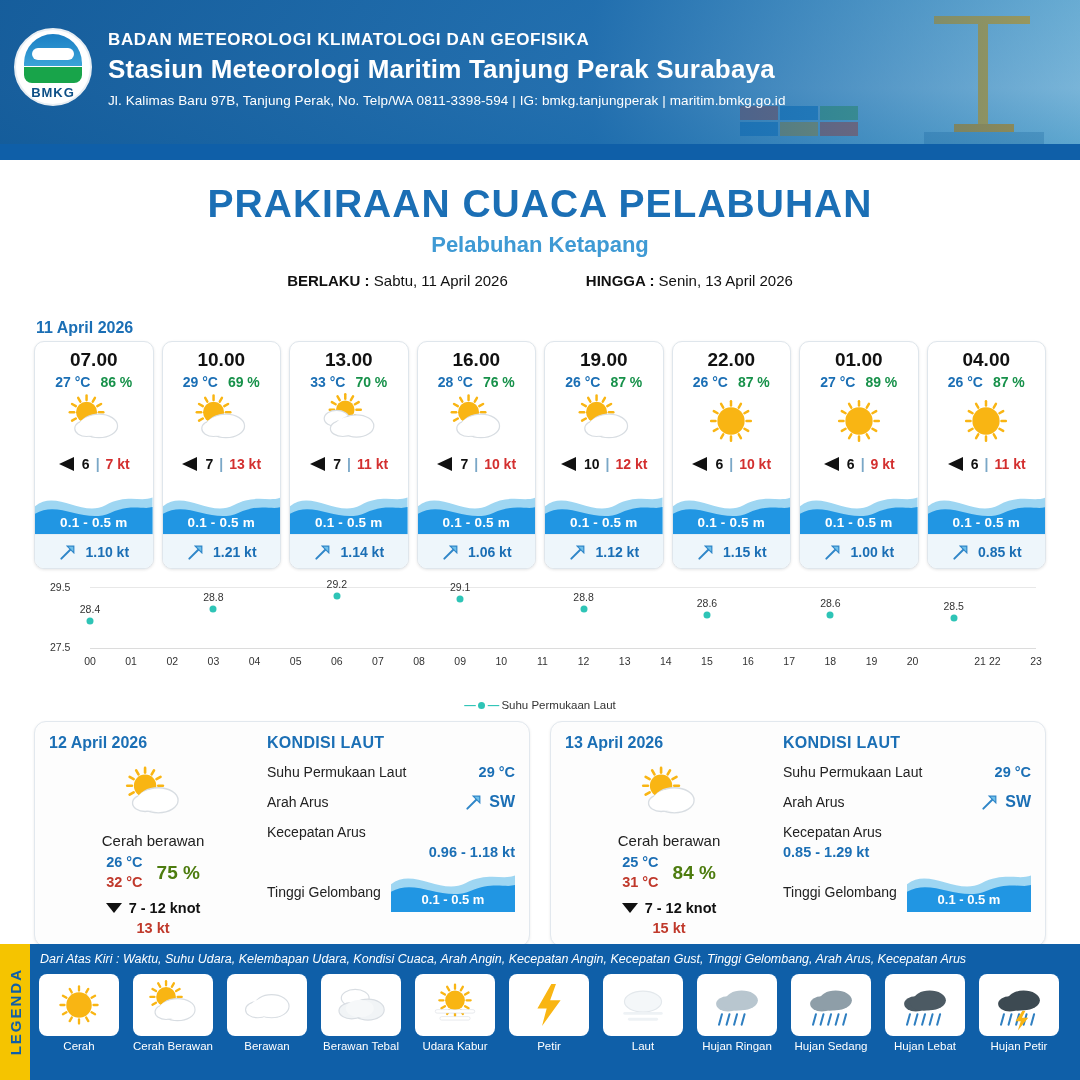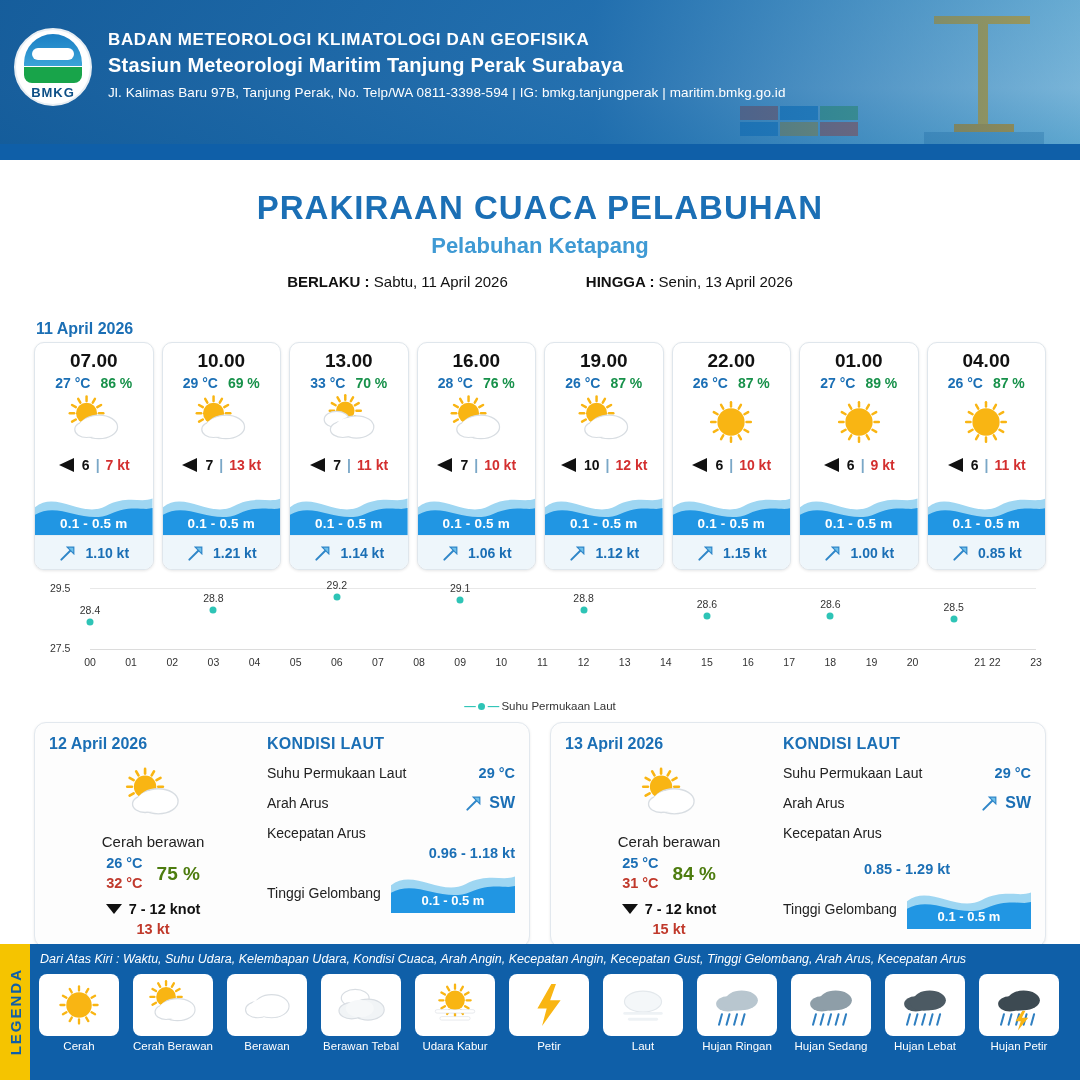--- a/index.html
+++ b/index.html
@@ -37,26 +37,26 @@
   }
   .logo .l-top { width:58px; height:32px; border-radius:29px 29px 0 0;
     background:linear-gradient(180deg,#1b7fc4,#3aa3d8); position:relative; }
   .logo .l-top:after{ content:""; position:absolute; left:8px; top:14px; width:42px;height:12px;
     background:#ffffff; border-radius:6px; }
   .logo .l-mid { width:58px; height:16px; background:#18a44a; margin-top:1px;
     border-radius:0 0 8px 8px; }
   .logo .l-txt { font-size:13px; font-weight:bold; color:#0d4f86; letter-spacing:1px; margin-top:2px;}
   .hdr-texts { position:absolute; left:108px; top:30px; color:#ffffff; }
   .hdr-l1 { font-size:17px; font-weight:bold; letter-spacing:0.6px; }
-  .hdr-l2 { font-size:20px; font-weight:bold; margin-top:4px; letter-spacing:0.2px;}
+  .hdr-l2 { font-size:26px; font-weight:bold; margin-top:4px; letter-spacing:0.2px;}
   .hdr-l3 { font-size:13.5px; margin-top:8px; letter-spacing:0.1px;}
 
   
-  .title-main { text-align:center; font-size:33px; font-weight:bold; color:#1b6fb5;
-    letter-spacing:1px; margin-top:29px; }
+  .title-main { text-align:center; font-size:39px; font-weight:bold; color:#1b6fb5;
+    letter-spacing:1px; margin-top:22px; }
   .title-sub { text-align:center; font-size:22px; font-weight:bold; color:#3f9ad4; margin-top:6px;}
   .valid-row { display:flex; justify-content:center; gap:78px; margin-top:14px; font-size:15px; color:#111;}
   .valid-row .lab { font-weight:bold; }
 
   .date-left { margin:30px 0 0 36px; font-size:16px; font-weight:bold; color:#1b6fb5;}
 
   
   .cards { display:flex; gap:8px; padding:4px 34px 0 34px; }
   .card {
     width:120px; background:#ffffff; border:1px solid #dfe6ec; border-radius:10px;
@@ -824,21 +824,21 @@
          <span>
               <svg width="20" height="20" viewBox="0 0 24 24">
     <path d="M4 20 L18 6" stroke="#2f86c8" stroke-width="2.4" stroke-linecap="round"></path>
     <path d="M19 5 L19 13 L11 5 Z" fill="#6fc0ea" stroke="#2f86c8" stroke-width="1.4"></path>
   </svg>
             </span>SW
        </span>
      </div>
      <div class="row-kv" style="display:block;">
        <div>Kecepatan Arus</div>
-       <div class="kv-v2" style="text-align:center;margin-top:20px;">0.85 - 1.29 kt</div>
+       <div class="kv-v2" style="text-align:left;margin-top:4px;">0.85 - 1.29 kt</div>
      </div>
      <div class="row-kv">
        <span>Tinggi Gelombang</span>
        <span class="wave-chip">
          <span class="wsvg">
               <svg class="wave-svg" viewBox="0 0 124 40" preserveAspectRatio="none">
     <path d="M0,16.8 C 22.32,2.4 49.6,26.400000000000002 74.39999999999999,16
       C 96.72,6.4 111.60000000000001,13.600000000000001 124,9.6 L 124,40 L 0,40 Z" fill="#9ed6f2"></path>
     <path d="M0,23.2 C 24.8,11.200000000000001 52.08,32 79.36,22.400000000000002
       C 101.67999999999999,14.399999999999999 114.08,20 124,17.6 L 124,40 L 0,40 Z" fill="#2196e3"></path>

